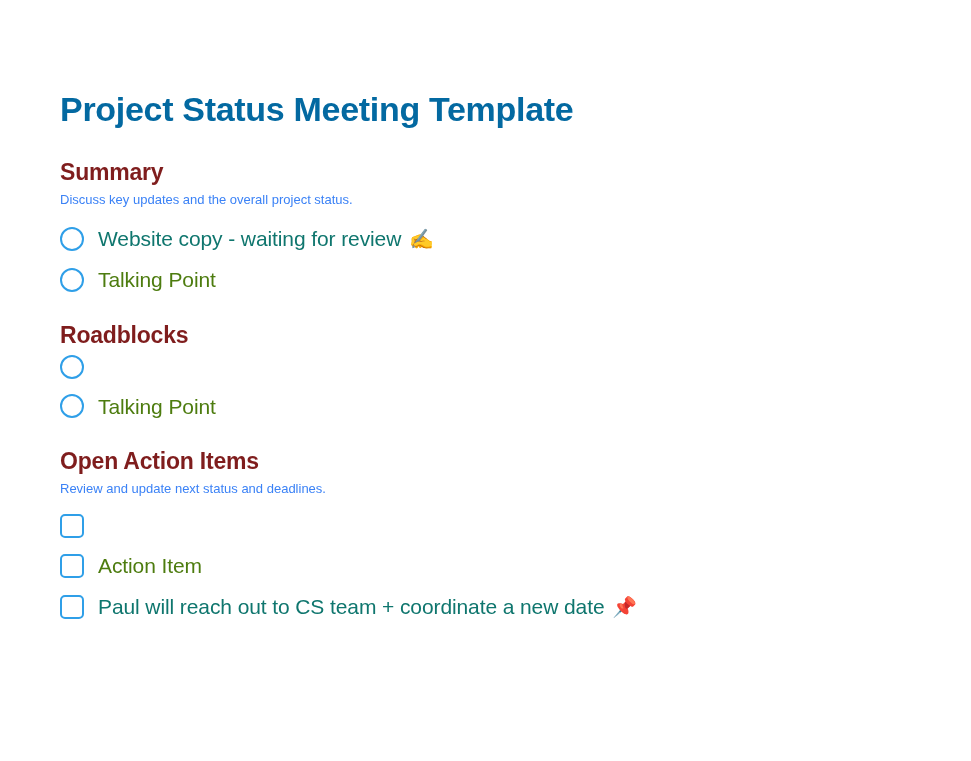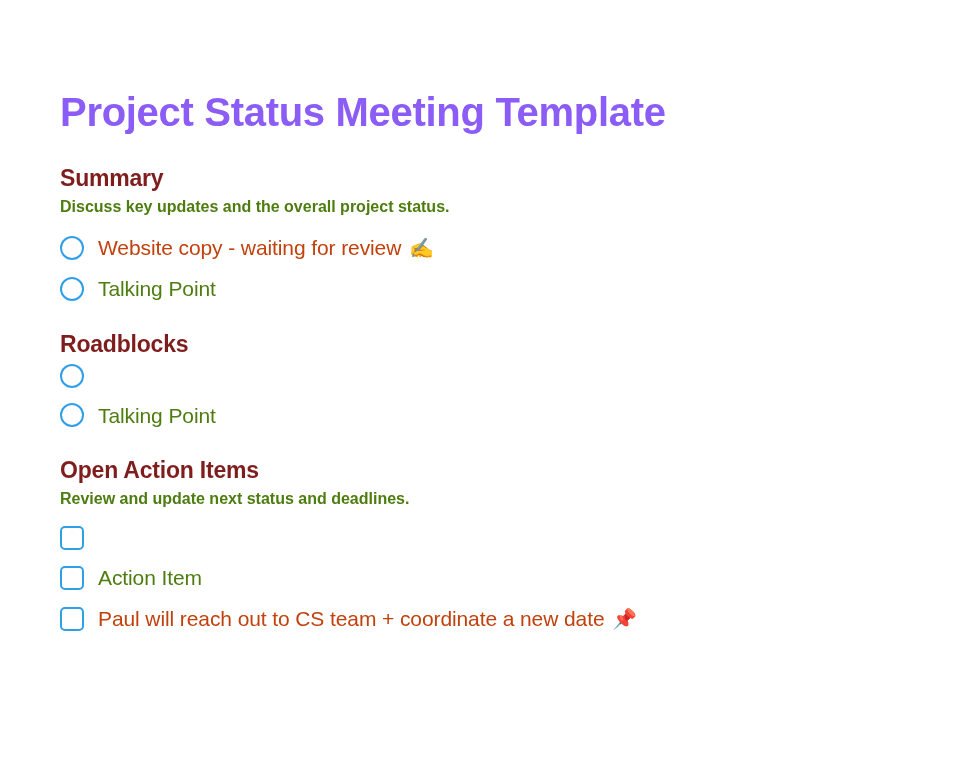--- a/index.html
+++ b/index.html
@@ -9,41 +9,41 @@
     }
     body {
       font-family: -apple-system, BlinkMacSystemFont, "Segoe UI", Helvetica, Arial, sans-serif;
       background: #ffffff;
       width: 971px;
       height: 761px;
       padding: 90px 60px 40px 60px;
       color: #1a1a1a;
     }
     .page-title {
-      font-size: 40px;
+      font-size: 34px;
       font-weight: 700;
-      color: #8b5cf6;
+      color: #0369a1;
       margin-bottom: 30px;
       letter-spacing: -0.3px;
     }
     .section {
       margin-bottom: 28px;
     }
     .section-heading {
       font-size: 23px;
       font-weight: 700;
       color: #7f1d1d;
       margin-bottom: 6px;
       letter-spacing: -0.2px;
     }
     .section-subtext {
-      font-size: 16px;
-      color: #4d7c0f;
+      font-size: 13px;
+      color: #3b82f6;
       margin-bottom: 18px;
-      font-weight: 700;
+      font-weight: 400;
     }
     .item-row {
       display: flex;
       align-items: center;
       margin-bottom: 14px;
       gap: 14px;
     }
     .circle-checkbox {
       width: 24px;
       height: 24px;
@@ -55,21 +55,21 @@
     .square-checkbox {
       width: 24px;
       height: 24px;
       border-radius: 5px;
       border: 2.5px solid #2f9fe8;
       flex-shrink: 0;
       background: #ffffff;
     }
     .item-text {
       font-size: 21px;
-      color: #c2410c;
+      color: #0f766e;
       font-weight: 400;
       letter-spacing: -0.1px;
       line-height: 1.3;
     }
     .item-text.placeholder {
       color: #4d7c0f;
     }
     .emoji {
       font-size: 20px;
       margin-left: 2px;

